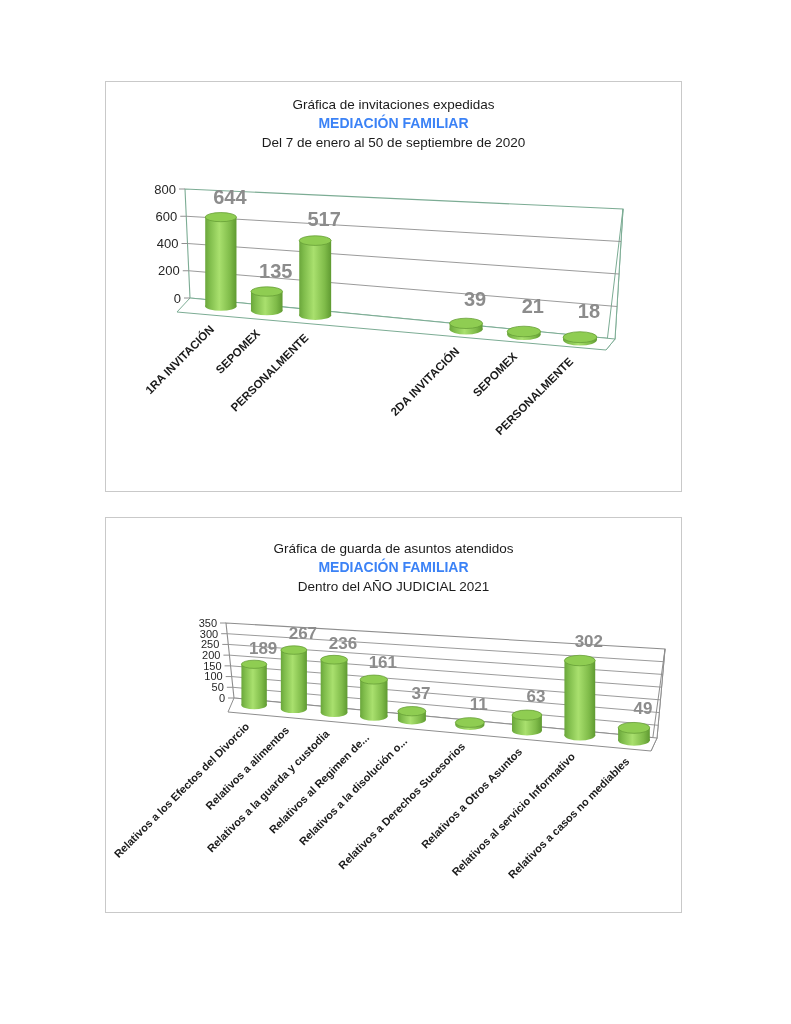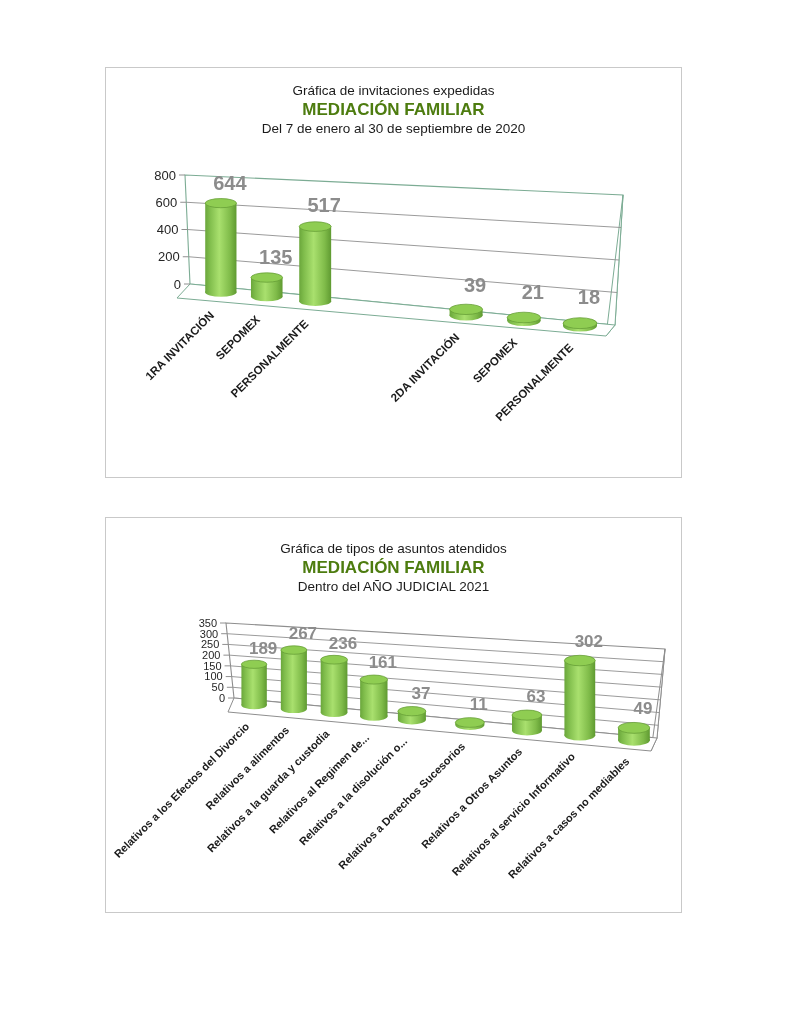--- a/index.html
+++ b/index.html
@@ -5,38 +5,38 @@
   html,body{margin:0;padding:0;}
   body{
     width:791px;height:1024px;background:#ffffff;position:relative;
     font-family:"Liberation Sans", sans-serif;
     -webkit-font-smoothing:antialiased;
   }
   .panel{
     position:absolute;left:105px;width:577px;background:#ffffff;
     border:1px solid #c9c9c9;box-sizing:border-box;overflow:hidden;
   }
-  #panel-0{top:67px;height:411px;}
+  #panel-0{top:81px;height:411px;}
   #panel-1{top:517px;height:396px;}
   .titles{position:absolute;left:0;right:0;text-align:center;z-index:2;}
   #panel-0 .titles{top:13px;}
   #panel-1 .titles{top:21px;}
   .chart-title,.chart-period{font-size:13.5px;color:#1b1b1b;line-height:19px;}
-  .chart-subtitle{font-size:17px;color:#4d7c0f;font-weight:bold;line-height:19px;}
+  .chart-subtitle{font-size:14px;color:#3b82f6;font-weight:bold;line-height:19px;}
   svg.chart-canvas{position:absolute;left:0;top:0;}
   text{font-family:"Liberation Sans", sans-serif;}
 </style>
 </head>
 <body>
 
 <section class="panel" id="panel-0">
   <div class="titles">
     <div class="chart-title">Gráfica de invitaciones expedidas</div>
     <div class="chart-subtitle">MEDIACIÓN FAMILIAR</div>
-    <div class="chart-period">Del 7 de enero al 30 de septiembre de 2020</div>
+    <div class="chart-period">Del 7 de enero al 50 de septiembre de 2020</div>
   </div>
   <svg id="chart-svg-0" class="chart-canvas" width="575" height="409" viewBox="0 0 575 409">
       <defs>
         <linearGradient id="c1-body" x1="0" y1="0" x2="1" y2="0">
           <stop offset="0%" stop-color="#6AA63B"></stop>
           <stop offset="14%" stop-color="#7FBC4B"></stop>
           <stop offset="45%" stop-color="#A9E06E"></stop>
           <stop offset="80%" stop-color="#7FBB49"></stop>
           <stop offset="100%" stop-color="#5F9A31"></stop>
         </linearGradient>
@@ -97,21 +97,21 @@
         <rect x="457.08450000000005" y="255.18949249999997" width="33.781" height="2.8905075" fill="url(#c1-body)"></rect>
         <ellipse cx="473.975" cy="255.18949249999997" rx="16.8905" ry="5.427" fill="#8FCD52" stroke="#67A037" stroke-width="0.8"></ellipse>
         <text x="482.975" y="236.20049249999997" text-anchor="middle" font-size="20" font-weight="bold" fill="#8C8C8C">18</text>
         <text transform="translate(468.0,280.2) rotate(-45)" text-anchor="end" font-size="11.5" font-weight="bold" fill="#1A1A1A">PERSONALMENTE</text>
       </g>
     </svg>
 </section>
 
 <section class="panel" id="panel-1">
   <div class="titles">
-    <div class="chart-title">Gráfica de tipos de asuntos atendidos</div>
+    <div class="chart-title">Gráfica de guarda de asuntos atendidos</div>
     <div class="chart-subtitle">MEDIACIÓN FAMILIAR</div>
     <div class="chart-period">Dentro del AÑO JUDICIAL 2021</div>
   </div>
   <svg id="chart-svg-1" class="chart-canvas" width="575" height="394" viewBox="0 0 575 394">
       <defs>
         <linearGradient id="c2-body" x1="0" y1="0" x2="1" y2="0">
           <stop offset="0%" stop-color="#6AA63B"></stop>
           <stop offset="14%" stop-color="#7FBC4B"></stop>
           <stop offset="45%" stop-color="#A9E06E"></stop>
           <stop offset="80%" stop-color="#7FBB49"></stop>

